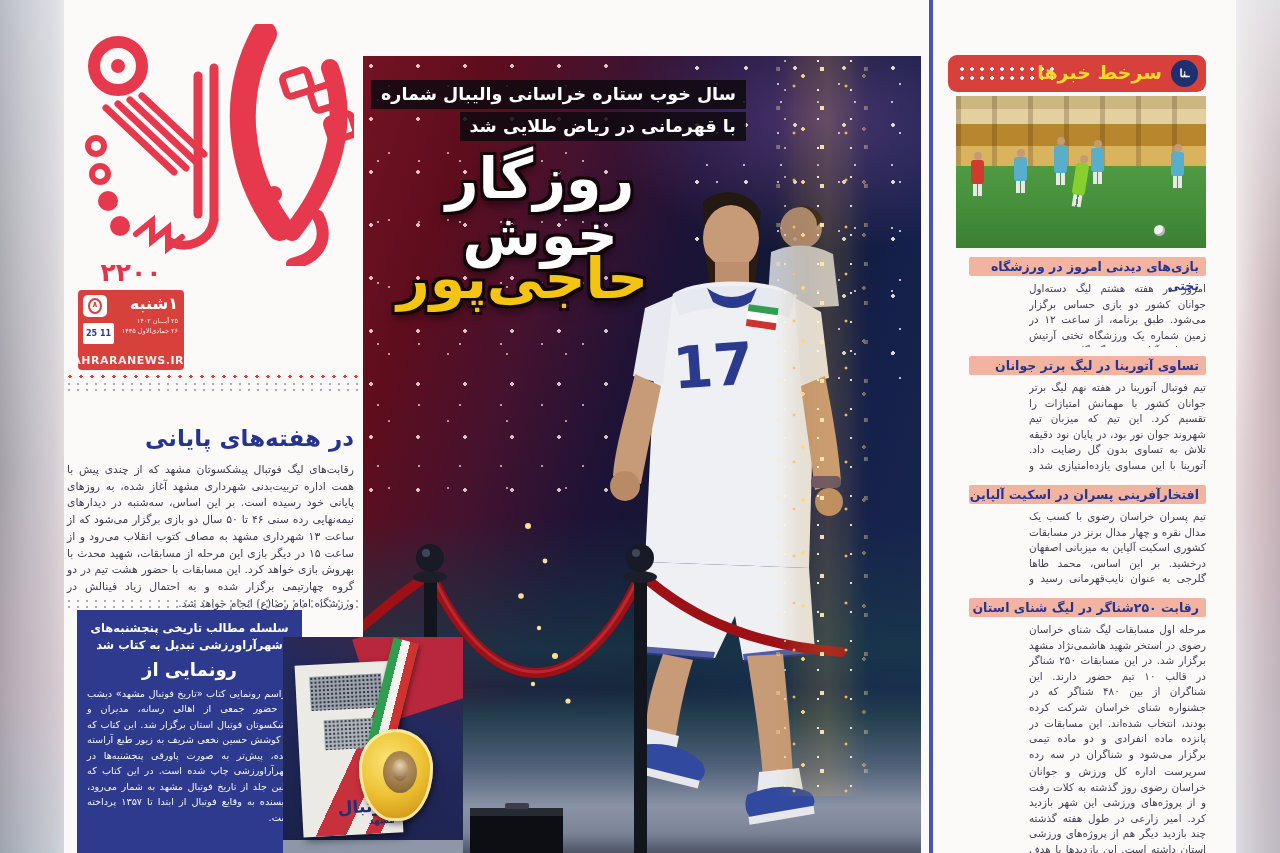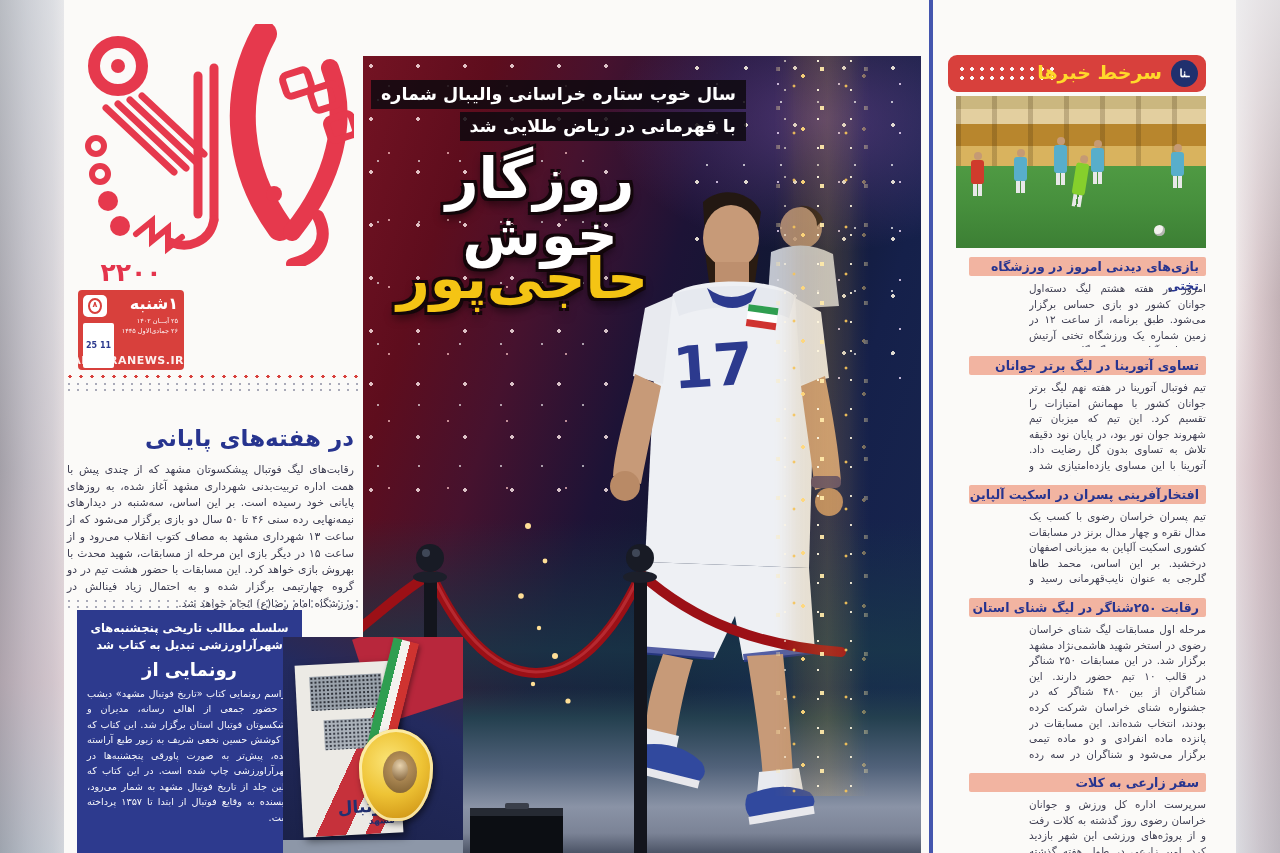--- a/index.html
+++ b/index.html
@@ -24,21 +24,21 @@
               color:#e4344c; font-size:25px; font-weight:bold; letter-spacing:8px; direction:rtl; }
   .datebox { position:absolute; left:14px; top:290px; width:106px; height:80px; background:#d8403c;
              border-radius:4px; color:#fff; direction:rtl; overflow:hidden; }
   .datebox .day { position:absolute; right:6px; top:4px; font-size:16px; font-weight:bold; }
   .datebox .badge { position:absolute; left:5px; top:5px; width:24px; height:22px; background:#fff; border-radius:5px; }
   .datebox .badge i { position:absolute; inset:3px 5px; border:2px solid #d8403c; border-radius:50%;
              font-style:normal; color:#d8403c; font-size:8px; font-weight:bold; text-align:center; line-height:10px; }
   .datebox .d1 { position:absolute; right:6px; top:27px; font-size:6.5px; opacity:.95; }
   .datebox .d2 { position:absolute; right:6px; top:37px; font-size:6.5px; opacity:.95; }
   .datebox .chip { position:absolute; left:5px; top:33px; background:#fff; color:#2c3a8e;
-             font-size:8px; font-weight:bold; padding:18px 3px; border-radius:2px; direction:ltr; }
+             font-size:8px; font-weight:bold; padding:6px 3px; border-radius:2px; direction:ltr; }
   .datebox .site { position:absolute; left:0; right:0; bottom:3px; text-align:center; font-size:11px;
              font-weight:bold; letter-spacing:.5px; opacity:.92; }
   .sep-red { position:absolute; left:2px; top:374px; width:292px; height:5px;
              background-image:radial-gradient(circle 1.6px at 4px 2.5px,#d8403c 97%,transparent); background-size:11px 5px; }
   .sep-gray { position:absolute; left:2px; width:292px; height:12px;
              background-image:radial-gradient(circle 1.2px at 3px 3px,#a9aab8 97%,transparent); background-size:9px 6px; }
   .lead-title { position:absolute; left:2px; top:392px; width:288px; direction:rtl; text-align:right;
              color:#27348f; font-weight:bold; font-size:23px; line-height:1.35; }
   .lead-body { position:absolute; left:3px; top:462px; width:287px; direction:rtl; text-align:justify;
              color:#3c3c50; font-size:10.8px; line-height:1.55; }
@@ -365,18 +365,17 @@
 
       <div class="secbar">تساوی آتورینا در لیگ برتر جوانان</div>
       <p class="secbody b2">تیم فوتبال آتورینا در هفته نهم لیگ برتر جوانان کشور با مهمانش امتیازات را تقسیم کرد. این تیم که میزبان تیم شهروند جوان نور بود، در پایان نود دقیقه تلاش به تساوی بدون گل رضایت داد. آتورینا با این مساوی یازده‌امتیازی شد و در جایگاه چهارم جدول نه‌تیمی گروه دوم قرار گرفت.</p>
 
       <div class="secbar">افتخارآفرینی پسران در اسکیت آلپاین</div>
       <p class="secbody b3">تیم پسران خراسان رضوی با کسب یک مدال نقره و چهار مدال برنز در مسابقات کشوری اسکیت آلپاین به میزبانی اصفهان درخشید. بر این اساس، محمد طاها گلرجی به عنوان نایب‌قهرمانی رسید و شهریار طباطبایی، کیان اسکندری نصرآباد، ماهان کاظمی و ماهان مرتاض مدال برنز گرفتند.</p>
 
       <div class="secbar">رقابت ۲۵۰شناگر در لیگ شنای استان</div>
       <p class="secbody b4">مرحله اول مسابقات لیگ شنای خراسان رضوی در استخر شهید هاشمی‌نژاد مشهد برگزار شد. در این مسابقات ۲۵۰ شناگر در قالب ۱۰ تیم حضور دارند. این شناگران از بین ۴۸۰ شناگر که در جشنواره شنای خراسان شرکت کرده بودند، انتخاب شده‌اند. این مسابقات در پانزده ماده انفرادی و دو ماده تیمی برگزار می‌شود و شناگران در سه رده سنی ۱۲ تا ۱۳ سال، ۱۳ تا ۱۴ سال و ۱۵ تا ۱۷ سال با هم رقابت می‌کنند. مرحله دوم مسابقات لیگ شنای خراسان رضوی چهارم دی‌ماه در استخر شهید هاشمی‌نژاد مشهد برگزار خواهد شد.</p>
 
-      <div class="secbar">سفر زارعی به کلات</div>
       <p class="secbody b5">سرپرست اداره کل ورزش و جوانان خراسان رضوی روز گذشته به کلات رفت و از پروژه‌های ورزشی این شهر بازدید کرد. امیر زارعی در طول هفته گذشته چند بازدید دیگر هم از پروژه‌های ورزشی استان داشته است. این بازدیدها با هدف ارزیابی دقیق وضعیت زیرساخت‌های ورزشی استان و برنامه‌ریزی برای رفع نیازهای اولویت‌دار ورزش انجام می‌شود.</p>
     </div>
 
   </div>
 </div>
 
 </body></html>

